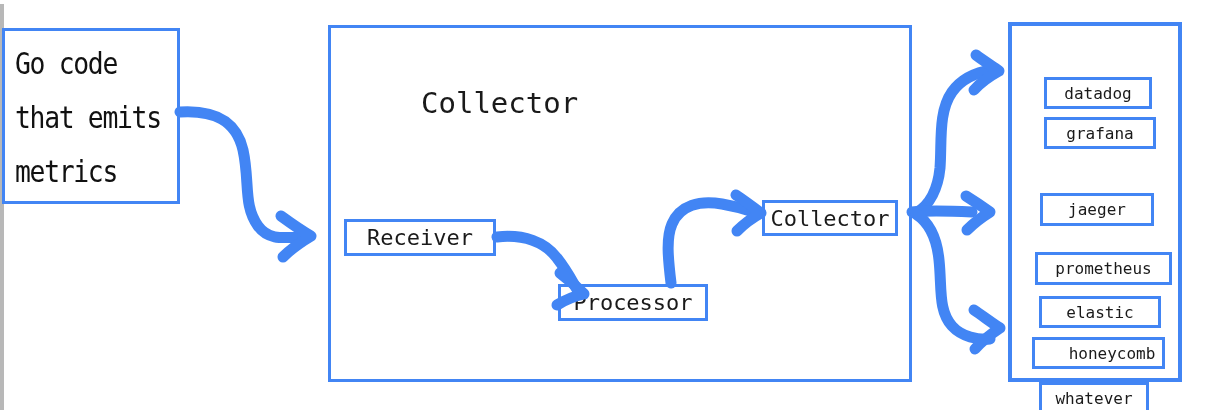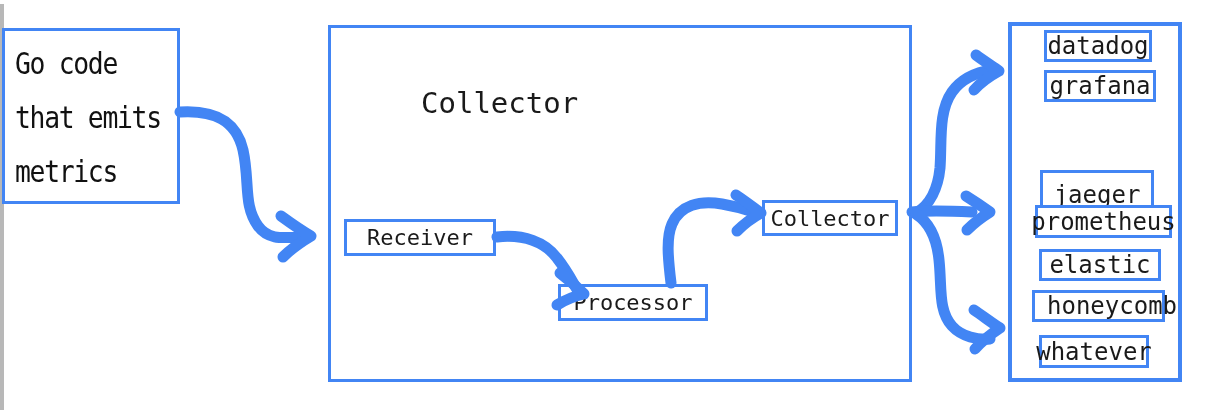--- a/index.html
+++ b/index.html
@@ -92,23 +92,24 @@
     display: block;
   }
   .backend-item {
     position: absolute;
     box-sizing: border-box;
     background: #ffffff;
     border: 3px solid #4285f4;
     display: flex;
     align-items: center;
     justify-content: center;
-    font-size: 24px;
+    font-size: 16px;
     color: #1a1a1a;
     white-space: nowrap;
+    margin-top: 47px;
   }
 
   svg.arrows {
     position: absolute;
     left: 0; top: 0;
     width: 1212px; height: 410px;
     pointer-events: none;
   }
   svg.arrows path { fill: none; stroke: #4285f4; stroke-linecap: round; stroke-linejoin: round; }
 </style>
@@ -141,21 +142,21 @@
   </div>
 
   <div class="box" id="backends-box"></div>
 
   <div class="backend-item" style="left:1044px; top:30px; width:108px; height:32px;">
     <span>datadog</span>
   </div>
   <div class="backend-item" style="left:1044px; top:70px; width:112px; height:32px;">
     <span>grafana</span>
   </div>
-  <div class="backend-item" style="left:1040px; top:170px; width:114px; height:49px;">
+  <div class="backend-item" style="left:1040px; top:146px; width:114px; height:33px;">
     <span>jaeger</span>
   </div>
   <div class="backend-item" style="left:1035px; top:205px; width:137px; height:33px;">
     <span>prometheus</span>
   </div>
   <div class="backend-item" style="left:1039px; top:249px; width:122px; height:32px;">
     <span>elastic</span>
   </div>
   <div class="backend-item" style="left:1032px; top:290px; width:133px; height:32px;padding-left:27px;">
     <span>honeycomb</span>

